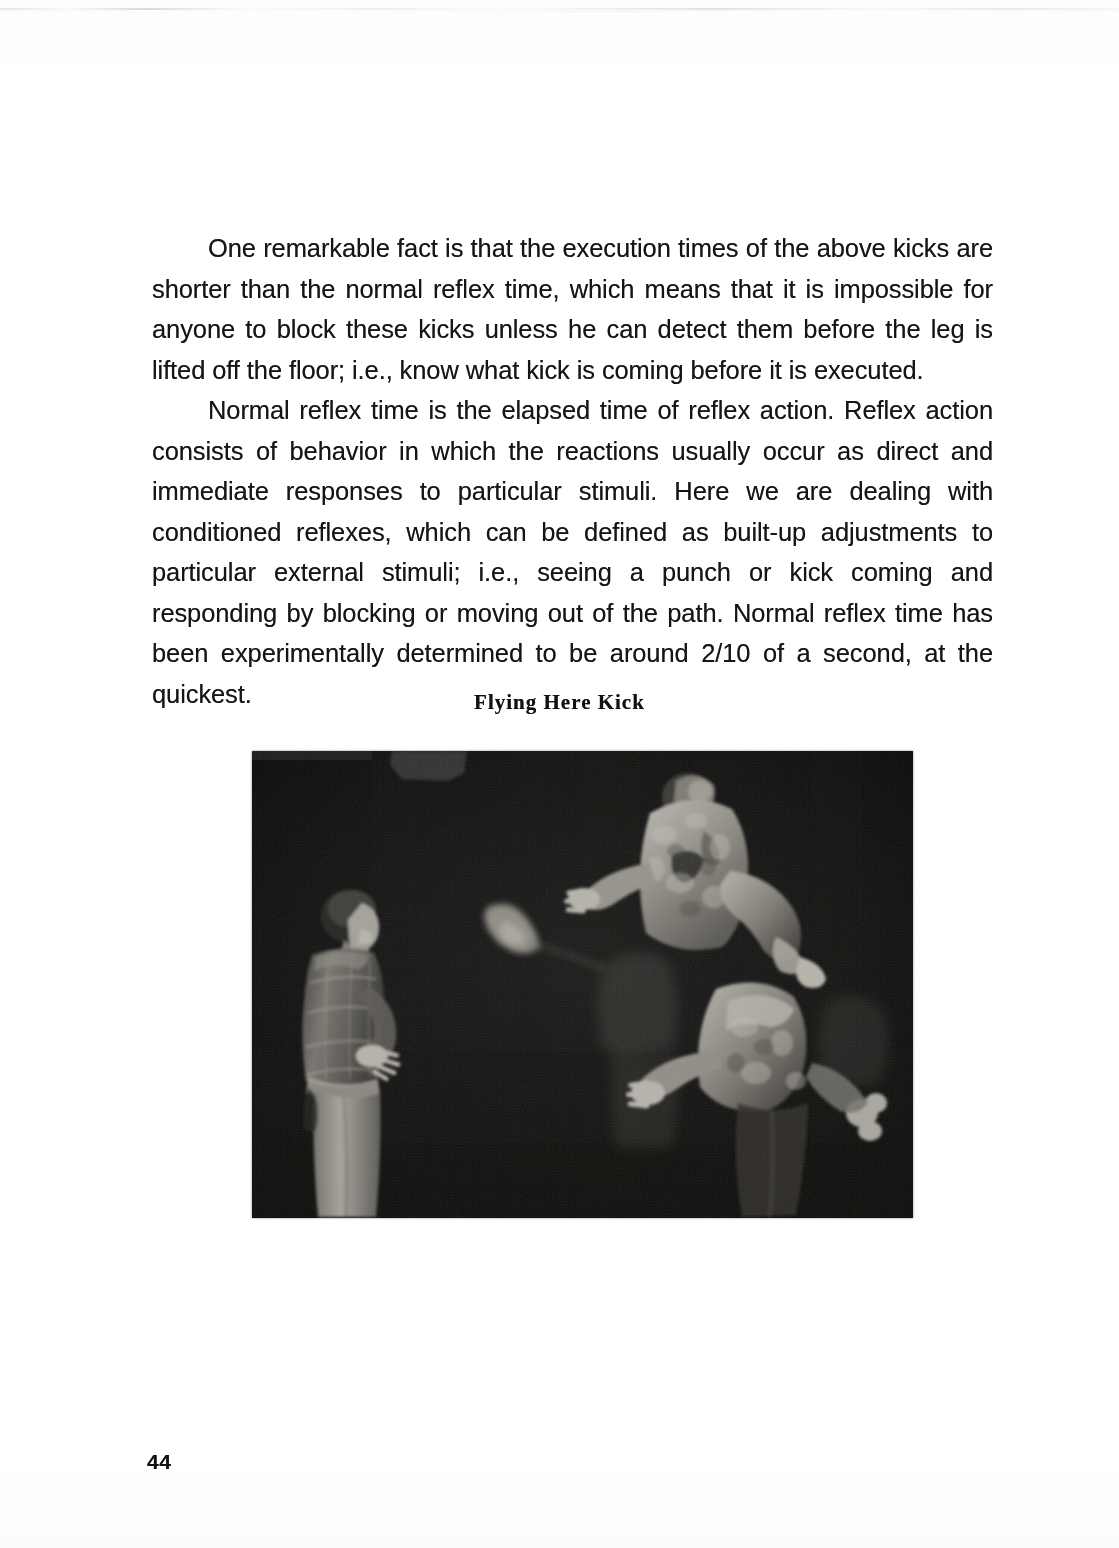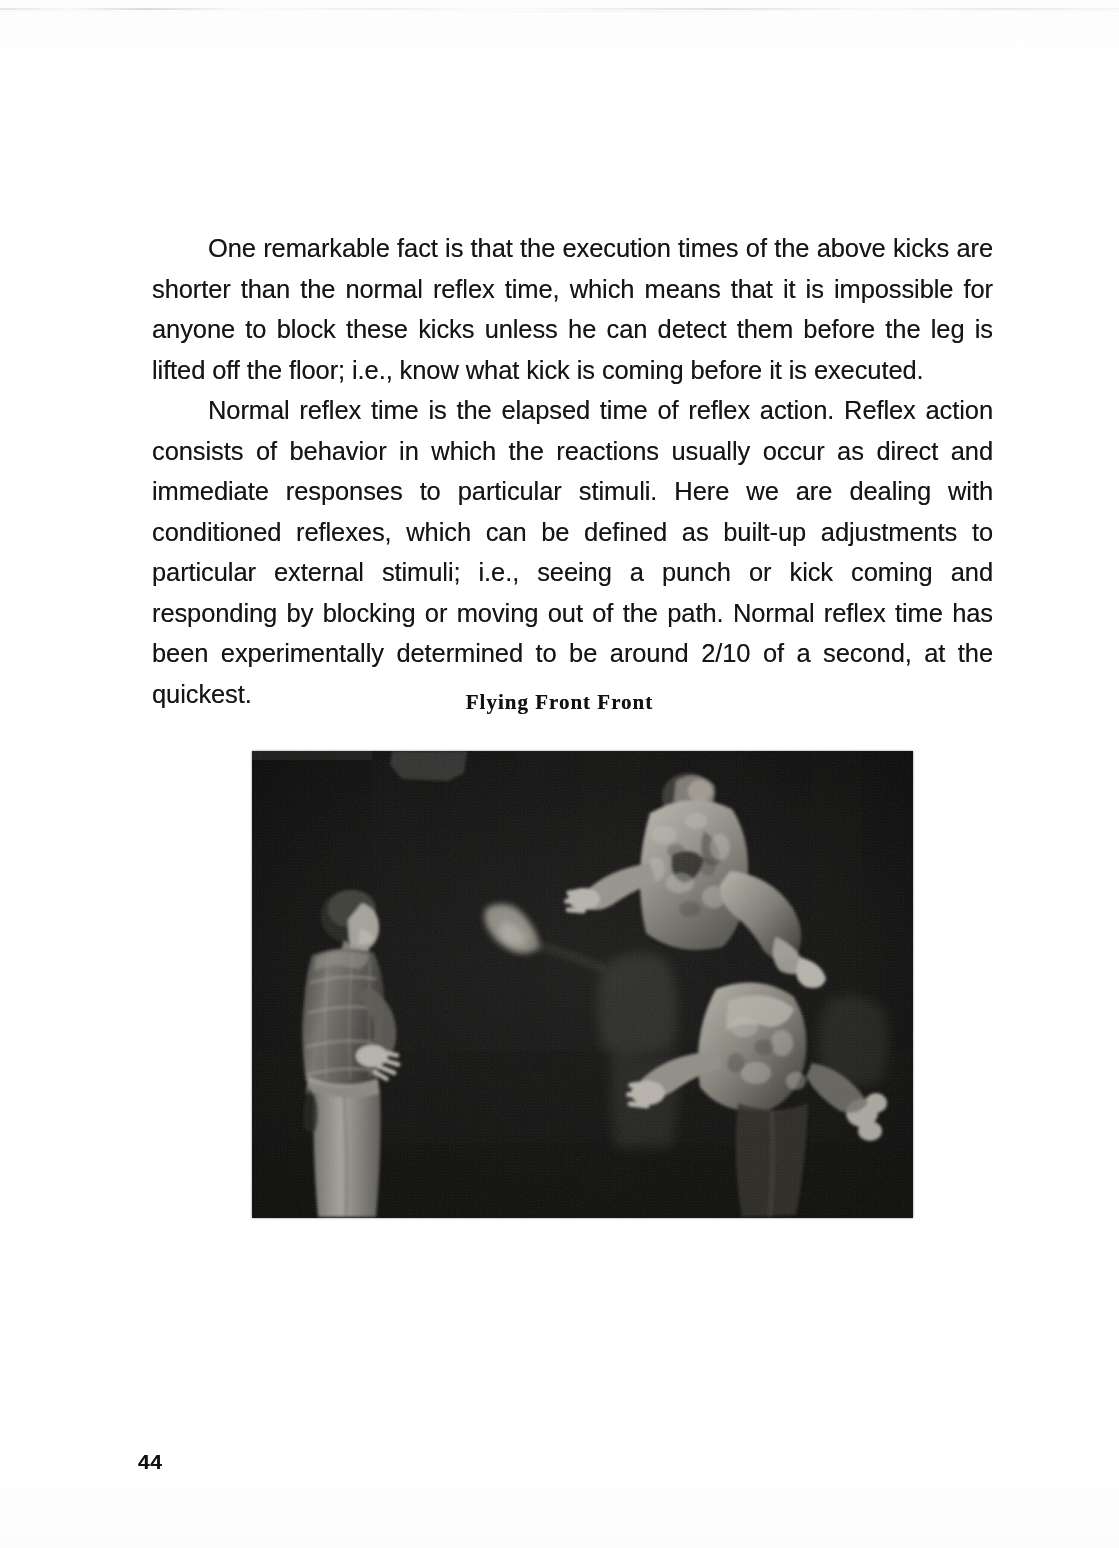--- a/index.html
+++ b/index.html
@@ -128,21 +128,21 @@
     color: #121212;
     text-align: justify;
     text-indent: 34px;
     letter-spacing: 0.05px;
     text-shadow: 0 0 0.4px rgba(15,15,15,0.55);
   }
 
   
   .page-number {
     position: absolute;
-    left: 138px;
+    left: 147px;
     top: 1450px;
     font-family: "Liberation Sans", sans-serif;
     font-weight: bold;
     font-size: 21px;
     color: #111111;
     letter-spacing: 0.5px;
     text-shadow: 0 0 0.5px rgba(15,15,15,0.6);
   }
 </style>
 </head>
@@ -151,21 +151,21 @@
 <div class="page">
 
   <div class="scan-line"></div>
   <div class="scan-line-2"></div>
 
   <div class="body-text">
     <p class="para">One remarkable fact is that the execution times of the above kicks are shorter than the normal reflex time, which means that it is impossible for anyone to block these kicks unless he can detect them before the leg is lifted off the floor; i.e., know what kick is coming before it is executed.</p>
     <p class="para">Normal reflex time is the elapsed time of reflex action. Reflex action consists of behavior in which the reactions usually occur as direct and immediate responses to particular stimuli. Here we are dealing with conditioned reflexes, which can be defined as built-up adjustments to particular external stimuli; i.e., seeing a punch or kick coming and responding by blocking or moving out of the path. Normal reflex time has been experimentally determined to be around 2/10 of a second, at the quickest.</p>
   </div>
 
-  <div class="figure-title">Flying Front Front</div>
+  <div class="figure-title">Flying Here Kick</div>
 
   <div class="photo-frame">
     <svg viewBox="0 0 661 467" preserveAspectRatio="none" aria-hidden="true">
       <defs>
 
         <radialGradient id="bgVig" cx="50%" cy="45%" r="78%">
           <stop offset="0%" stop-color="#1b1b1a"></stop>
           <stop offset="55%" stop-color="#111110"></stop>
           <stop offset="100%" stop-color="#050505"></stop>
         </radialGradient>

